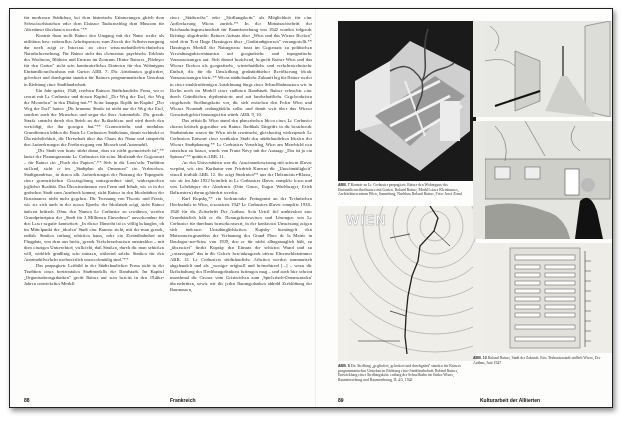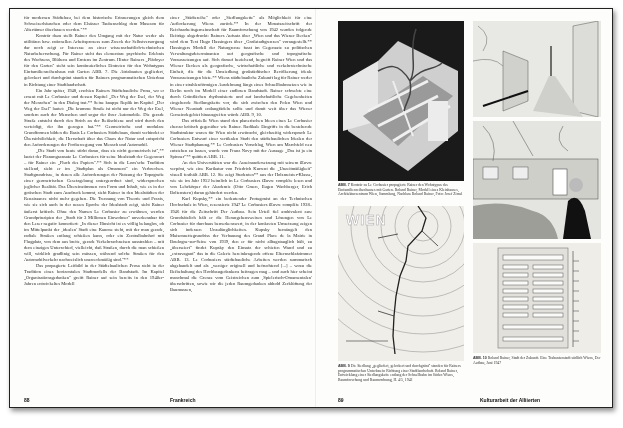--- a/index.html
+++ b/index.html
@@ -21,21 +21,21 @@
     text-align:justify; hyphens:auto;
   }
   .col p { margin:0; text-indent:0; }
   .col p.ind { text-indent:12px; }
   .c1 { left:14px; width:140px; }
   .c2 { left:160px; width:142px; }
   .footer {
     position:absolute; top:388px; font-family:"Liberation Sans", sans-serif;
     font-size:5px; font-weight:bold; color:#111;
   }
-  .fig { position:absolute; overflow:hidden; }
+  .fig { position:absolute; overflow:hidden;padding-left:12px; }
   .fig svg { display:block; width:100%; height:100%; }
   .caption {
     position:absolute; font-size:3.8px; line-height:4.6px; color:#333;
     font-family:"Liberation Serif", serif;
   }
   .caption b { font-family:"Liberation Sans",sans-serif; font-size:3.6px; }
   .gutter { position:absolute; left:305px; top:0; width:1px; height:398px; background:#eee; }
 </style>
 </head>
 <body>

